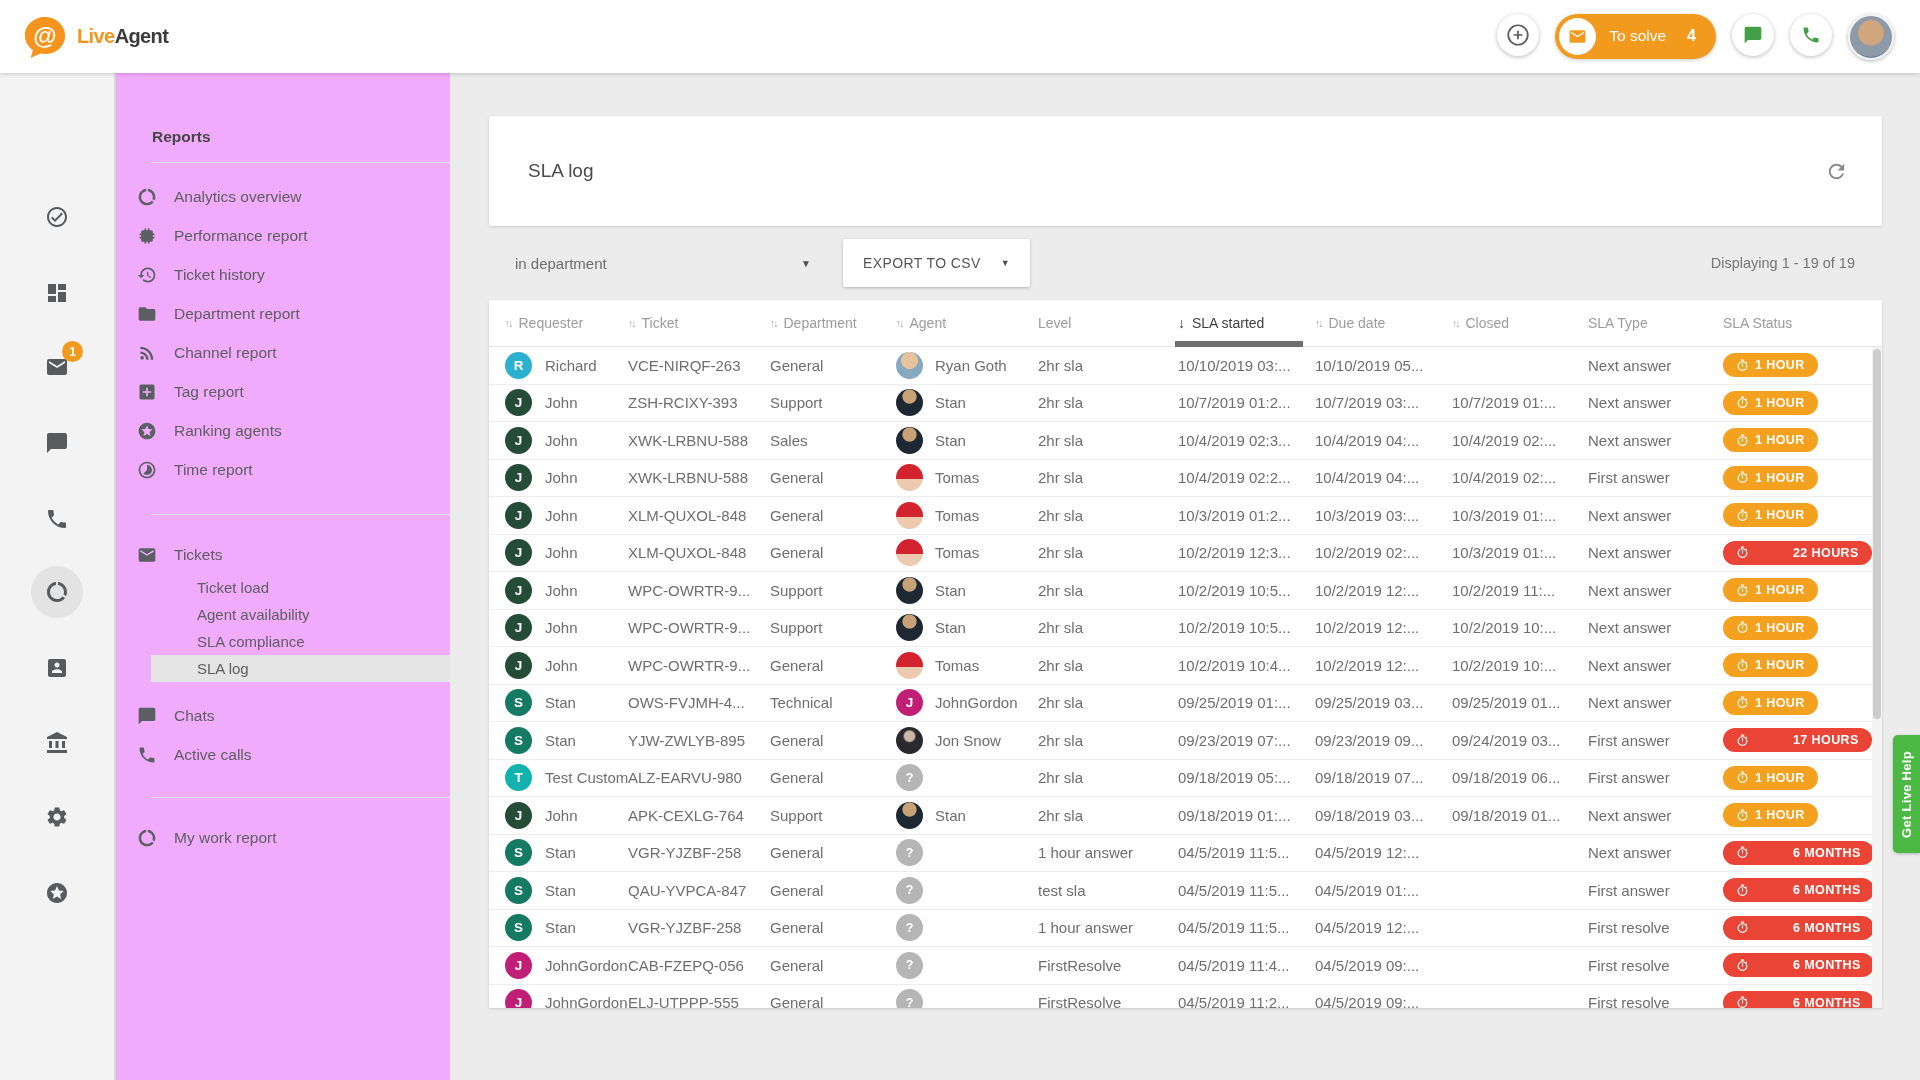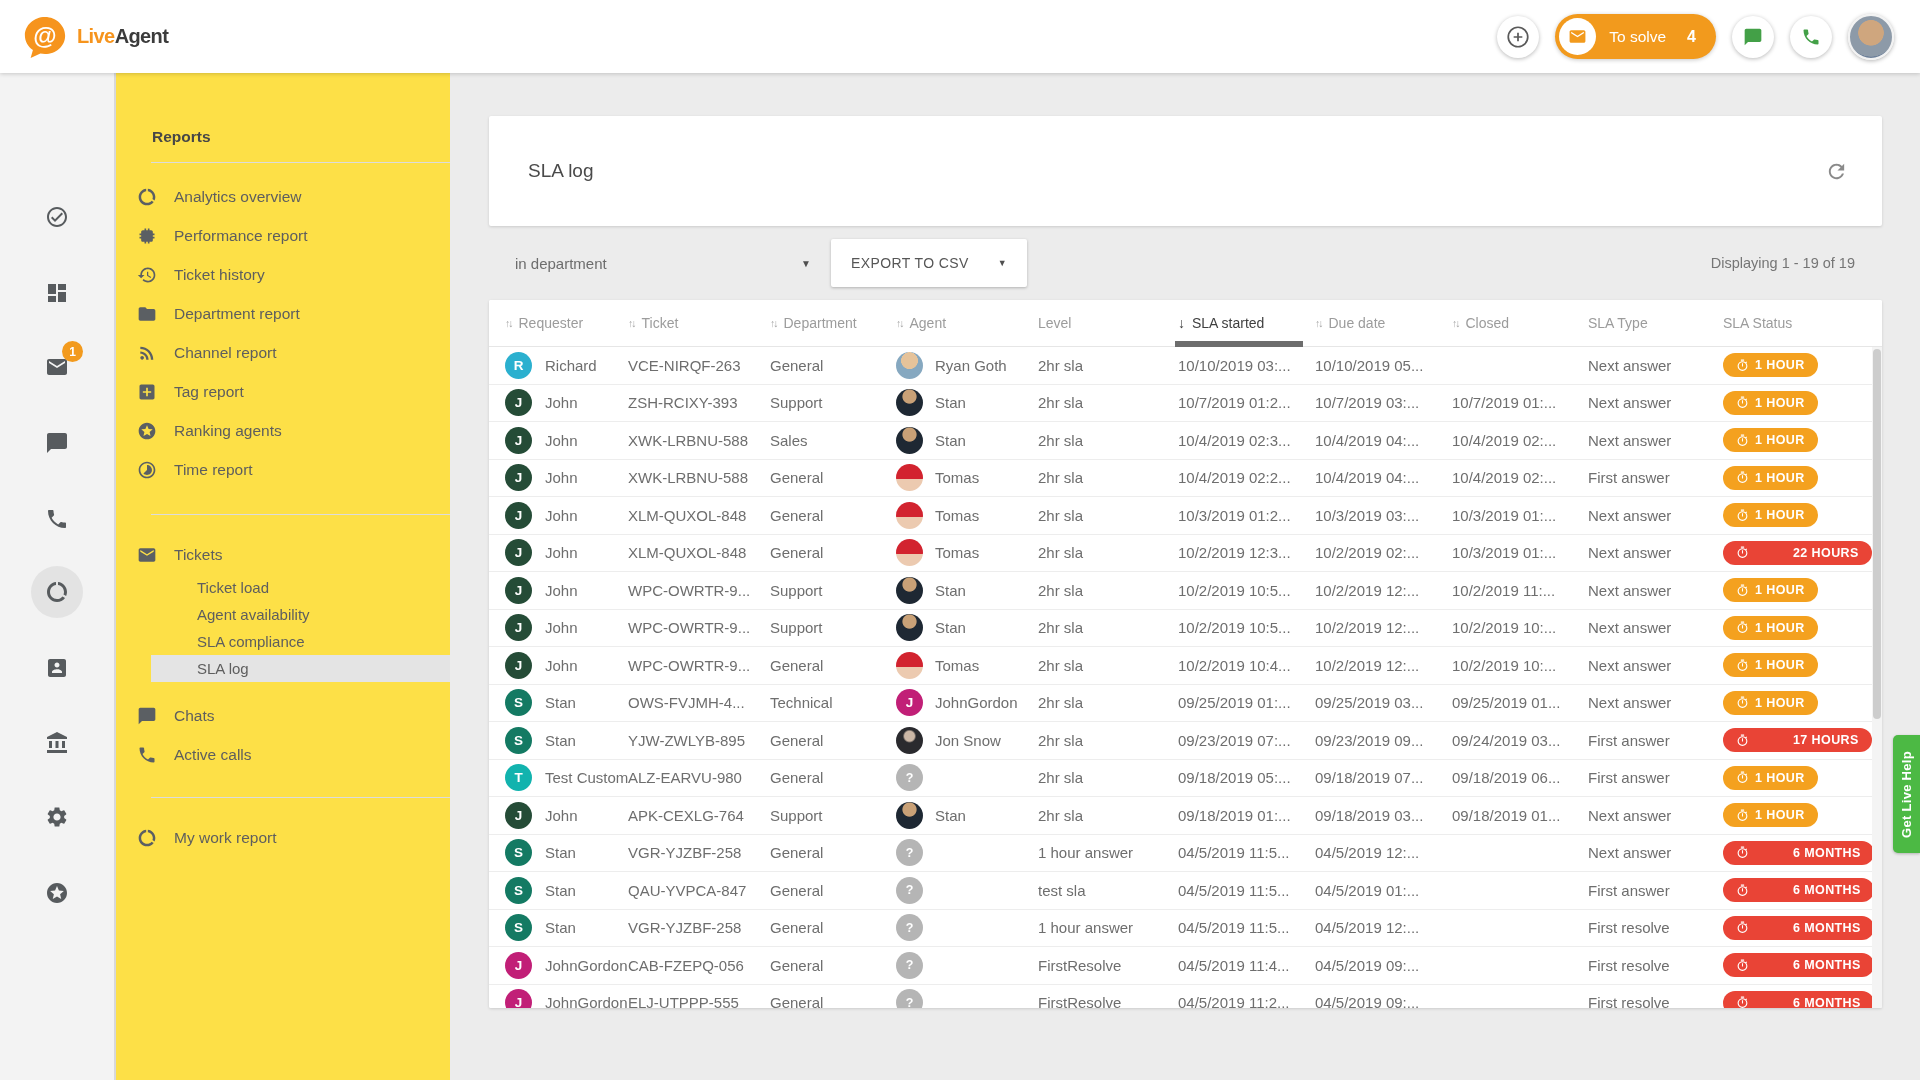--- a/index.html
+++ b/index.html
@@ -5,41 +5,41 @@
   * { box-sizing: border-box; margin: 0; padding: 0; }
   html,body { width:1920px; height:1080px; overflow:hidden; }
   body { font-family:"Liberation Sans", sans-serif; background:#ececec; position:relative; }
 
   
   .topbar { position:absolute; top:0; left:0; right:0; height:73px; background:#fff;
             box-shadow:0 1px 4px rgba(0,0,0,.18); z-index:20; display:flex; align-items:center; }
   .logo { margin-left:22px; display:flex; align-items:center; gap:9px; }
   .logo-text { font-size:20px; font-weight:700; letter-spacing:-.6px; }
   .logo-live { color:#F6941D; } .logo-agent { color:#3b3b3b; }
-  .topbar-right { margin-left:auto; margin-right:26px; display:flex; align-items:center; gap:16px; }
+  .topbar-right { margin-left:auto; margin-right:26px; display:flex; align-items:flex-start; gap:16px; }
   .circle-btn { width:42px; height:42px; border-radius:50%; background:#fff; cursor:pointer;
                 box-shadow:0 1px 4px rgba(0,0,0,.28); display:flex; align-items:center; justify-content:center; }
   .tosolve { height:45px; border-radius:23px; background:#F29A1D; display:flex; align-items:center;
              padding:4px 20px 4px 4px; gap:13px; color:#fff; cursor:pointer; box-shadow:0 1px 4px rgba(0,0,0,.22); }
   .tosolve-circle { width:37px; height:37px; border-radius:50%; background:#fff; display:flex; align-items:center; justify-content:center; }
   .tosolve-label { font-size:15.5px; }
   .tosolve-count { font-size:16px; font-weight:700; margin-left:8px; }
   .avatar-btn { width:46px; height:46px; border-radius:50%; cursor:pointer; border:2px solid #f2f2f2;
                 box-shadow:0 1px 4px rgba(0,0,0,.3);
                 background:radial-gradient(circle at 50% 40%, #cfa67e 0 38%, #8d9aa8 40% 72%, #6d809a 73%); }
 
   
   .rail { position:absolute; top:73px; left:0; width:114px; bottom:0; background:#f3f3f3; z-index:5; }
   .rail-item { position:absolute; left:0; width:114px; height:52px; display:flex; align-items:center; justify-content:center; cursor:pointer; }
   .rail-active-circle { width:52px; height:52px; border-radius:50%; background:#e3e3e3; display:flex; align-items:center; justify-content:center; }
   .rail-badge { position:absolute; top:0px; left:62px; min-width:21px; height:21px; border-radius:11px; background:#F29A1D;
                 color:#fff; font-size:12px; font-weight:700; display:flex; align-items:center; justify-content:center; padding:0 5px; }
 
   
-  .nav { position:absolute; top:73px; left:114px; width:336px; bottom:0; background:#fde047;
+  .nav { position:absolute; top:73px; left:114px; width:336px; bottom:0; background:#f0abfc;
          border-left:2px solid #d8d8d8; z-index:4; }
   .nav-title { margin:55px 0 0 36px; font-size:15.5px; font-weight:700; color:#474747; }
   .nav-divider { height:1px; background:#dcdcdc; margin-left:35px; }
   .d1 { margin-top:16px; } .d2 { margin-top:25px; } .d3 { margin-top:23px; }
   .nav-items { margin-top:14px; }
   .nav-item { height:39px; display:flex; align-items:center; padding-left:20px; gap:16px;
               color:#5e5e5e; font-size:15.5px; cursor:pointer; }
   .nav-item .nicon { width:22px; display:flex; justify-content:center; }
   .nav-sub { }
   .nav-subitem { height:27px; display:flex; align-items:center; margin-left:35px; padding-left:46px;
@@ -51,23 +51,23 @@
   .main { position:absolute; left:450px; top:73px; right:0; bottom:0; background:#ececec; }
   .title-card { position:absolute; left:39px; top:43px; width:1393px; height:110px; background:#fff;
                 border-radius:2px; box-shadow:0 1px 3px rgba(0,0,0,.14); display:flex; align-items:center; }
   .page-title { margin-left:39px; font-size:19px; color:#4a4a4a; }
   .refresh { margin-left:auto; margin-right:34px; cursor:pointer; display:flex; }
 
   .filter-row { position:absolute; left:39px; top:153px; width:1393px; height:74px; display:flex; align-items:center; }
   .dept-select { margin-left:26px; width:296px; display:flex; align-items:center; cursor:pointer;
                  font-size:15px; color:#6d6d6d; }
   .dept-caret { margin-left:auto; font-size:10px; color:#4f4f4f; }
-  .export-btn { margin-left:20px; background:#fff; border:none; border-radius:2px; cursor:pointer;
+  .export-btn { margin-left:32px; background:#fff; border:none; border-radius:2px; cursor:pointer;
                 box-shadow:0 1px 3px rgba(0,0,0,.25); padding:16px 20px; font-size:14px; color:#565656;
-                letter-spacing:.4px; display:flex; align-items:center; gap:29px; font-family:"Liberation Sans",sans-serif; }
+                letter-spacing:.4px; display:flex; align-items:center; gap:20px; font-family:"Liberation Sans",sans-serif; }
   .export-caret { font-size:9px; color:#4f4f4f; }
   .paging { margin-left:auto; margin-right:27px; font-size:14.5px; color:#757575; }
 
   .table-card { position:absolute; left:39px; top:227px; width:1393px; height:708px; background:#fff;
                 border-radius:2px; box-shadow:0 1px 3px rgba(0,0,0,.14); overflow:hidden; }
   .thead { display:grid; grid-template-columns:123px 142px 126px 142px 140px 137px 137px 136px 135px 1fr;
            padding-left:16px; height:47px; align-items:center; position:relative;
            border-bottom:1px solid #e6e6e6; background:#fff; }
   .th { display:flex; align-items:center; gap:7px; font-size:14px; color:#9c9c9c; cursor:pointer; white-space:nowrap; }
   .sort-pair { font-size:10.5px; letter-spacing:-2px; color:#a8a8a8; }

